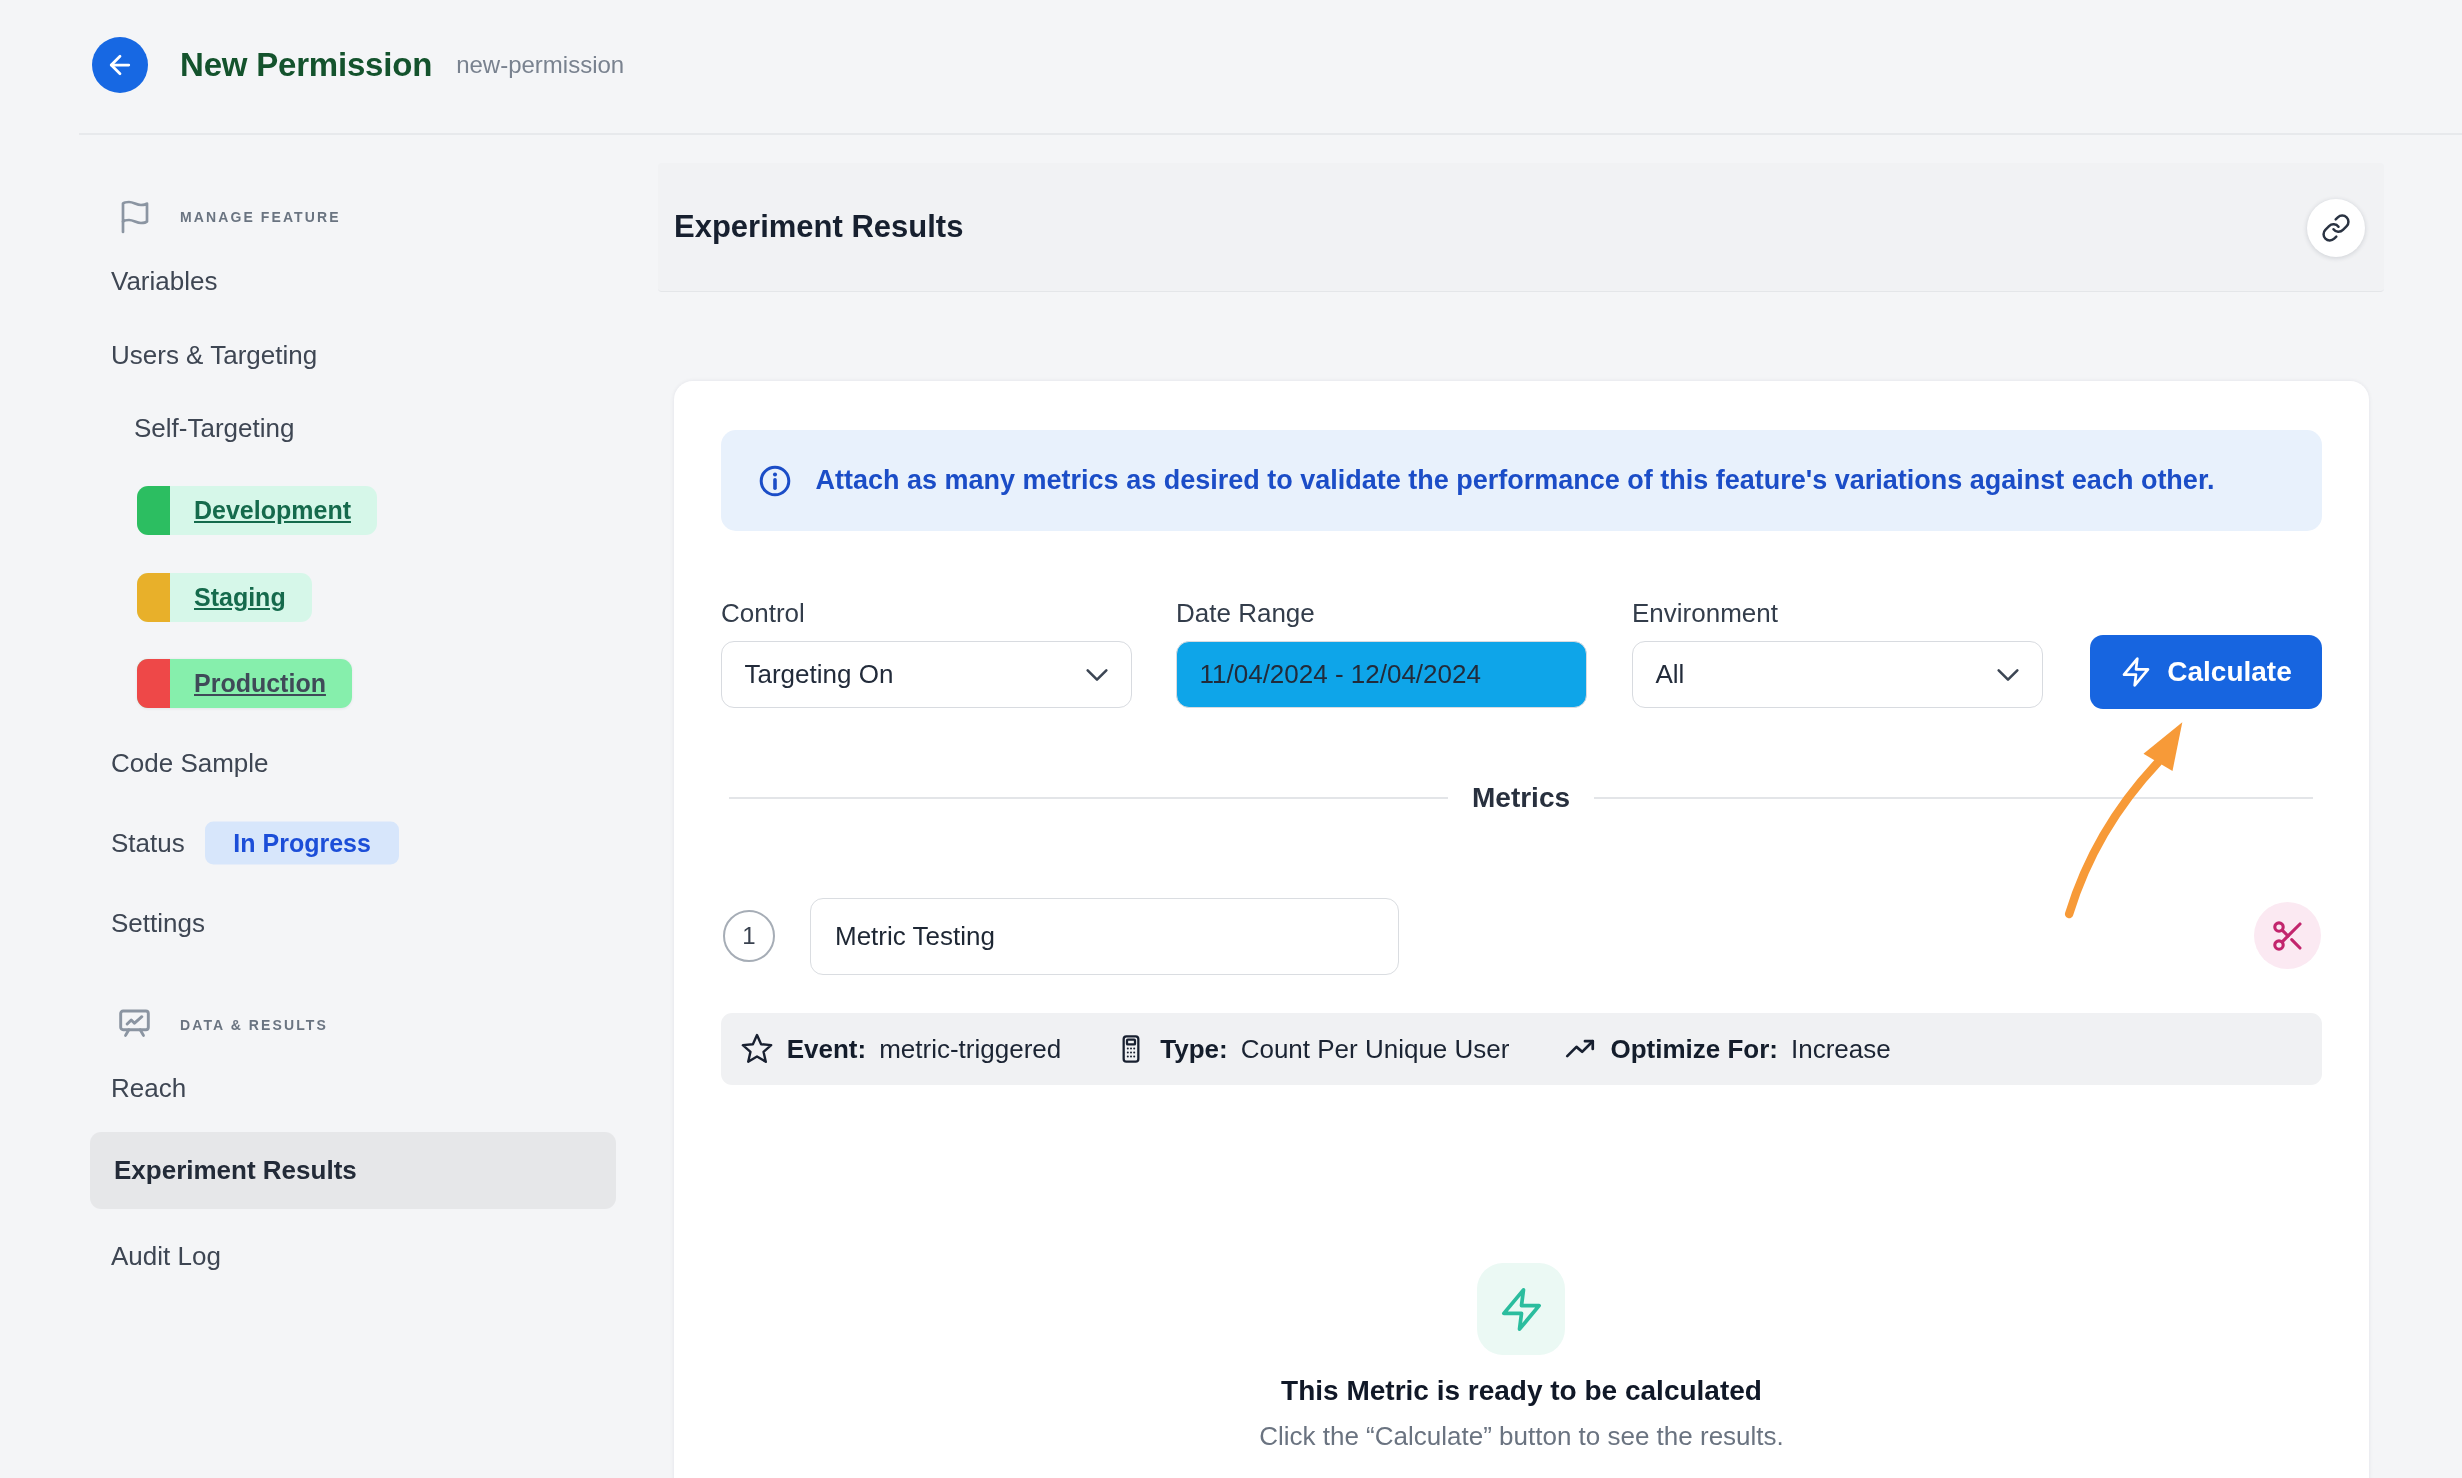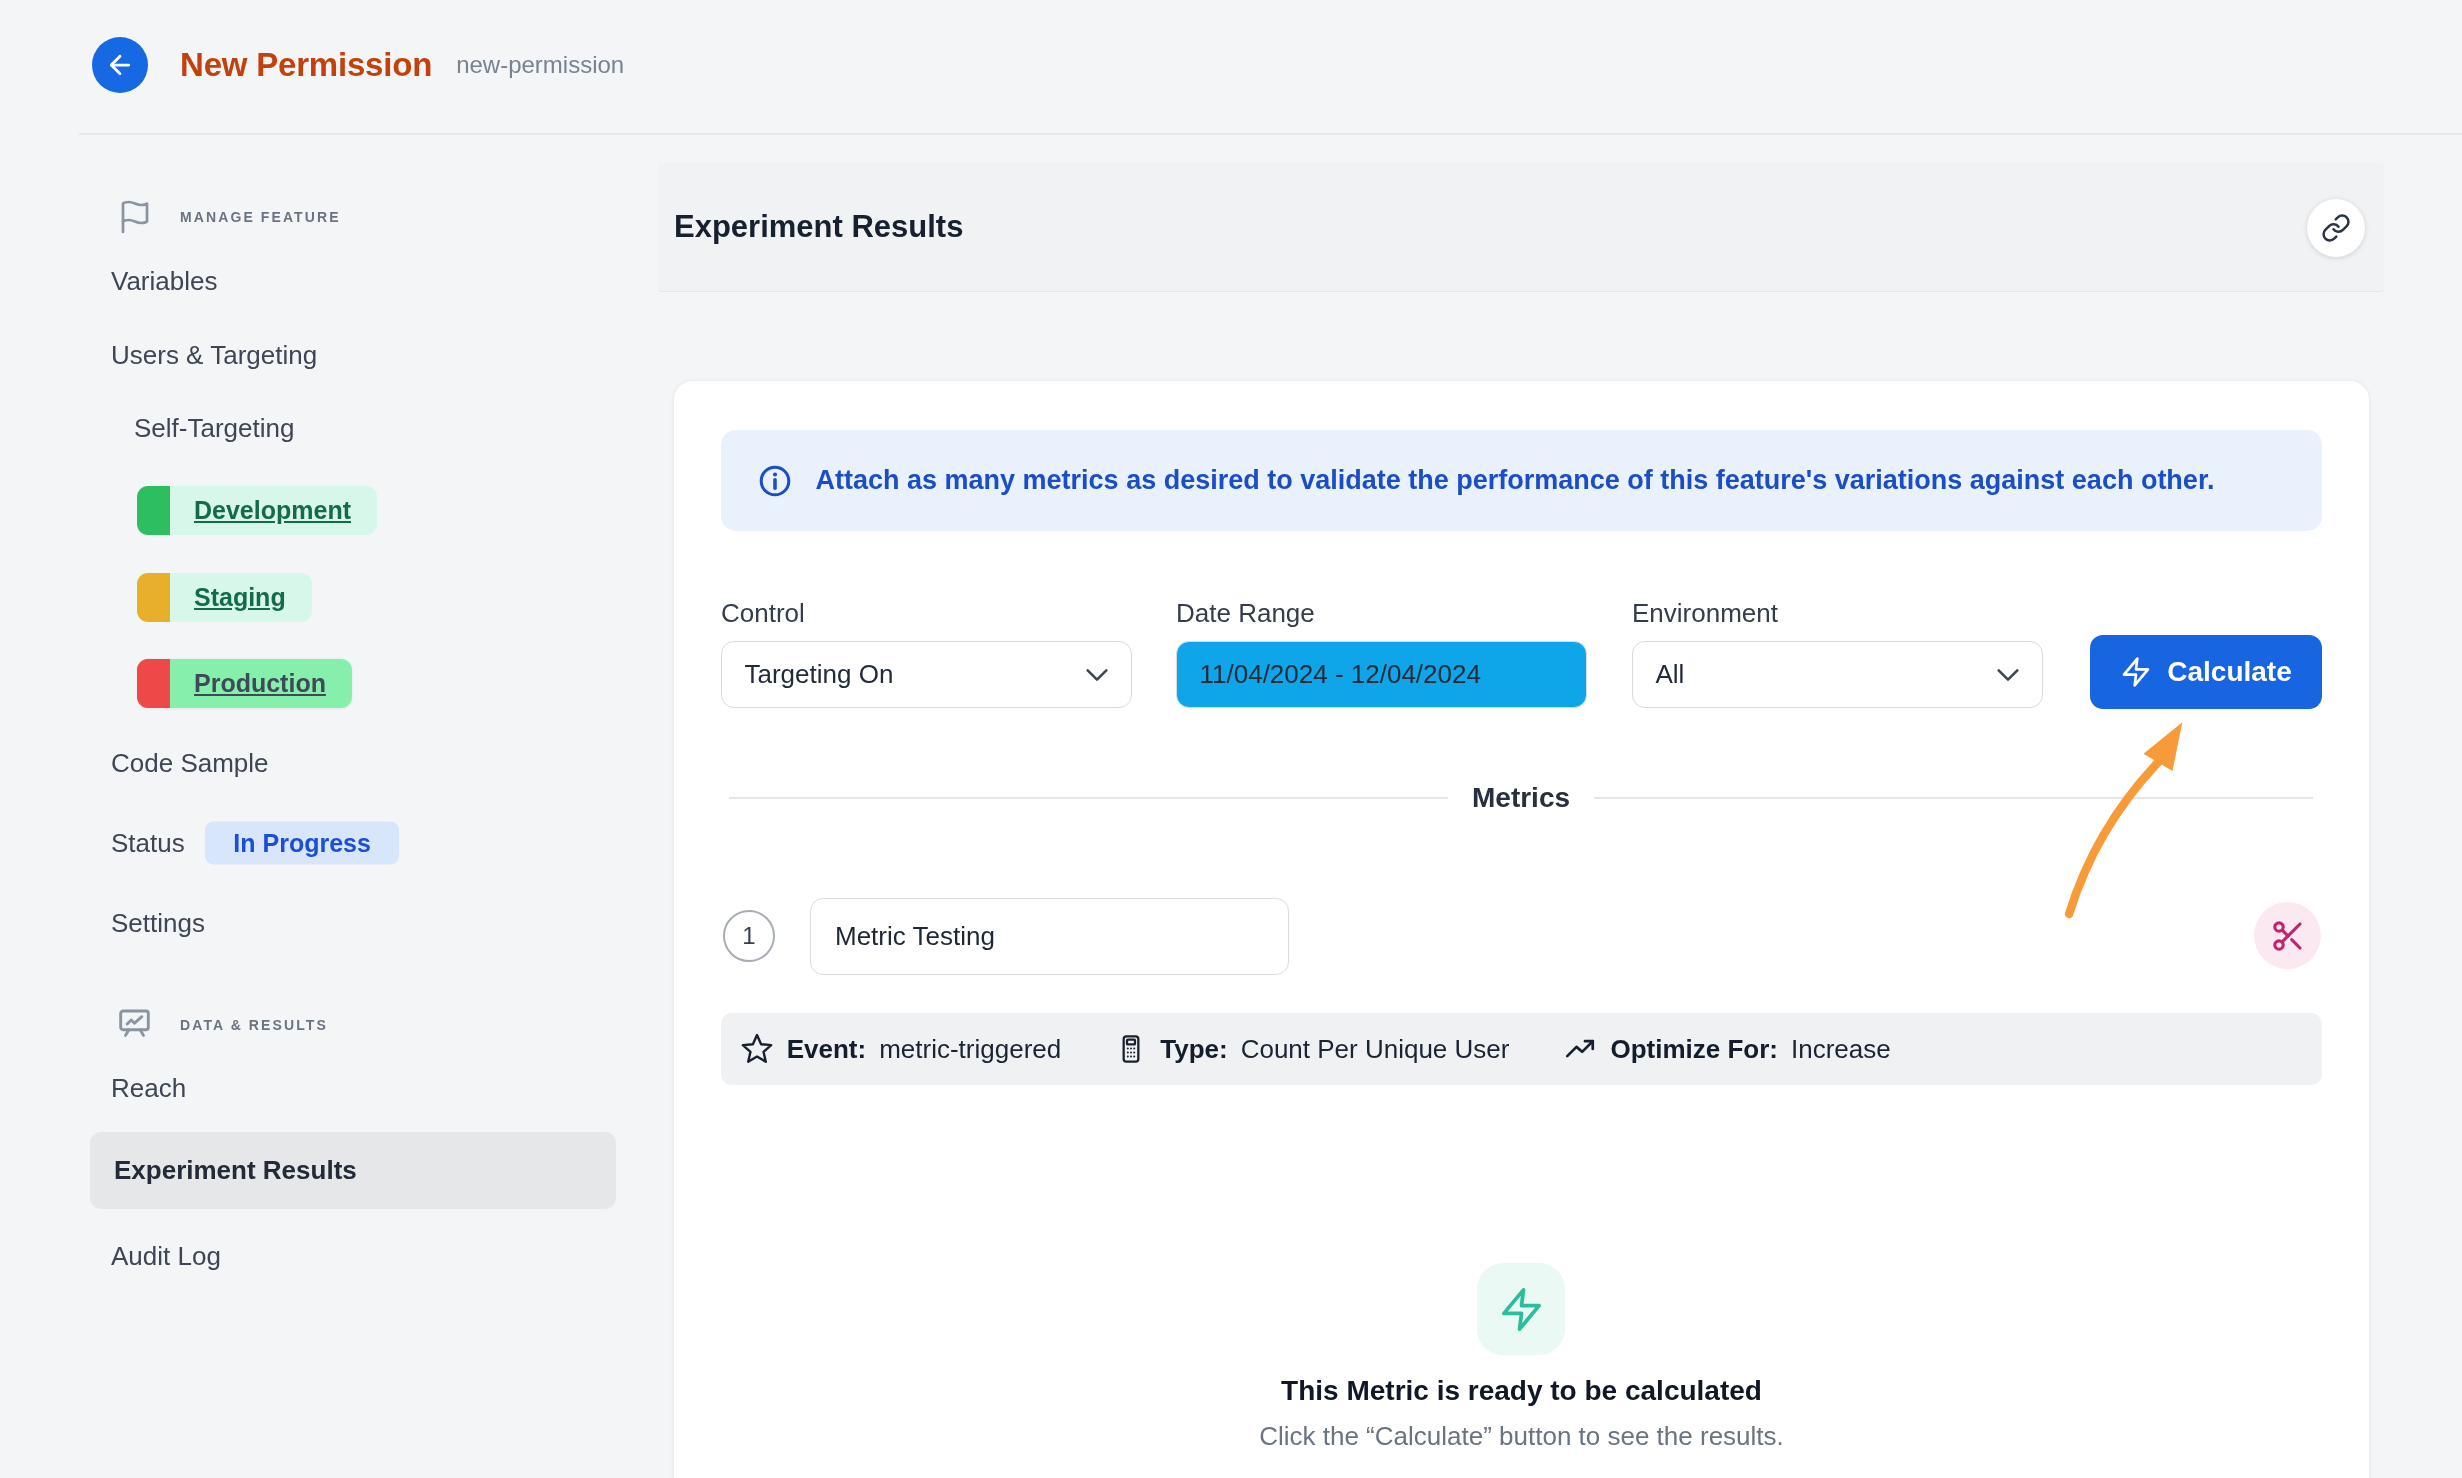--- a/index.html
+++ b/index.html
@@ -8,21 +8,21 @@
     position:relative; overflow:hidden;
     background:#F4F5F7;
     font-family:"Liberation Sans", sans-serif;
     color:#3E4653;
   }
   svg { display:block; }
 
   
   .app-header { position:absolute; left:92px; top:37px; height:56px; display:flex; align-items:center; }
   .back-btn { width:56px; height:56px; border-radius:50%; background:#1768E3; display:flex; align-items:center; justify-content:center; border:none; cursor:pointer; }
-  .page-title { font-size:33px; font-weight:bold; color:#c2410c; margin-left:32px; letter-spacing:-0.2px; }
+  .page-title { font-size:33px; font-weight:bold; color:#14532d; margin-left:32px; letter-spacing:-0.2px; }
   .page-slug { font-size:24px; color:#79828F; margin-left:24px; }
   .top-divider { position:absolute; left:79px; right:0; top:133px; height:1.9px; background:#E7E9EC; }
 
   
   .sidebar { position:absolute; inset:0; width:655px; }
   .side-item { position:absolute; left:111px; transform:translateY(-50%); font-size:26px; color:#3E4653; cursor:pointer; white-space:nowrap; }
   .side-sub { left:134px; }
   .section-head { position:absolute; transform:translateY(-50%); display:flex; align-items:center; cursor:default; }
   .section-head .sh-label { font-size:14px; font-weight:bold; letter-spacing:2.1px; color:#6A7481; }
   .env-badge { position:absolute; left:137px; height:49px; border-radius:11.2px; display:flex; align-items:stretch; overflow:hidden; cursor:pointer; }
@@ -49,21 +49,21 @@
   .f-label { position:absolute; top:219px; font-size:26px; color:#333D4B; line-height:26px; }
   .f-input { position:absolute; top:260px; width:411px; height:67px; background:#fff; border:1.9px solid #D8DBE0; border-radius:13px; display:flex; align-items:center; justify-content:space-between; padding:0 22.5px; font-size:26px; color:#222B3A; cursor:pointer; }
   input.f-text { position:absolute; top:260px; width:411px; height:67px; background:#0ea5e9; border:1.9px solid #D8DBE0; border-radius:13px; padding:0 22.5px; font-size:26px; color:#222B3A; font-family:"Liberation Sans",sans-serif; outline:none; }
   .calc-btn { position:absolute; left:1416px; top:254px; width:232px; height:74px; background:#1765E0; border:none; border-radius:13px; color:#fff; font-size:28px; font-weight:bold; font-family:"Liberation Sans",sans-serif; display:flex; align-items:center; justify-content:center; gap:15px; cursor:pointer; }
 
   .metrics-divider { position:absolute; left:55px; top:401px; width:1584px; display:flex; align-items:center; gap:24px; }
   .div-line { flex:1; height:1.9px; background:#E3E5E8; }
   .div-label { font-size:28px; font-weight:bold; color:#28303E; }
 
   .metric-index { position:absolute; left:49px; top:529px; width:52px; height:52px; border:2.3px solid #A6ADB6; border-radius:50%; background:#fff; display:flex; align-items:center; justify-content:center; font-size:24px; color:#39414F; }
-  input.metric-name { position:absolute; left:136px; top:517px; width:479px; height:77px; border:1.9px solid #DADDE1; border-radius:13px; padding:0 24px; font-size:26px; color:#1E2734; font-family:"Liberation Sans",sans-serif; outline:none; }
+  input.metric-name { position:absolute; left:136px; top:517px; width:589px; height:77px; border:1.9px solid #DADDE1; border-radius:13px; padding:0 24px; font-size:26px; color:#1E2734; font-family:"Liberation Sans",sans-serif; outline:none; }
   .scissors-btn { position:absolute; left:1580px; top:521px; width:67px; height:67px; border-radius:50%; background:#FBE9F2; border:none; display:flex; align-items:center; justify-content:center; cursor:pointer; }
 
   .metric-details { position:absolute; left:47px; top:632px; width:1601px; height:72px; background:#F0F1F3; border-radius:11.2px; display:flex; align-items:center; padding:0 18.7px; font-size:26px; color:#1B2433; }
   .dg { display:flex; align-items:center; gap:13px; white-space:nowrap; }
   .dg + .dg { margin-left:54px; }
   .dg b { color:#141D2B; }
 
   .empty-icon { position:absolute; left:803px; top:882px; width:88px; height:92px; background:#EBF9F4; border-radius:26px; display:flex; align-items:center; justify-content:center; }
   .empty-title { position:absolute; left:0; right:0; top:994px; text-align:center; font-size:28px; font-weight:bold; color:#101827; }
   .empty-sub { position:absolute; left:0; right:0; top:1040px; text-align:center; font-size:26px; color:#6A7380; }

